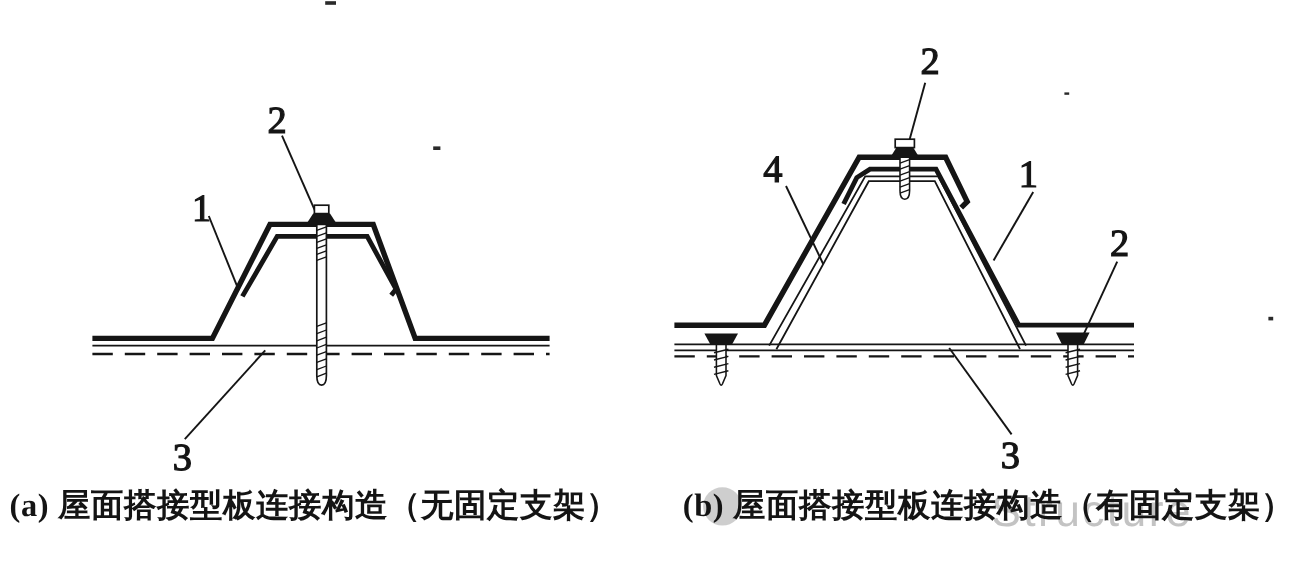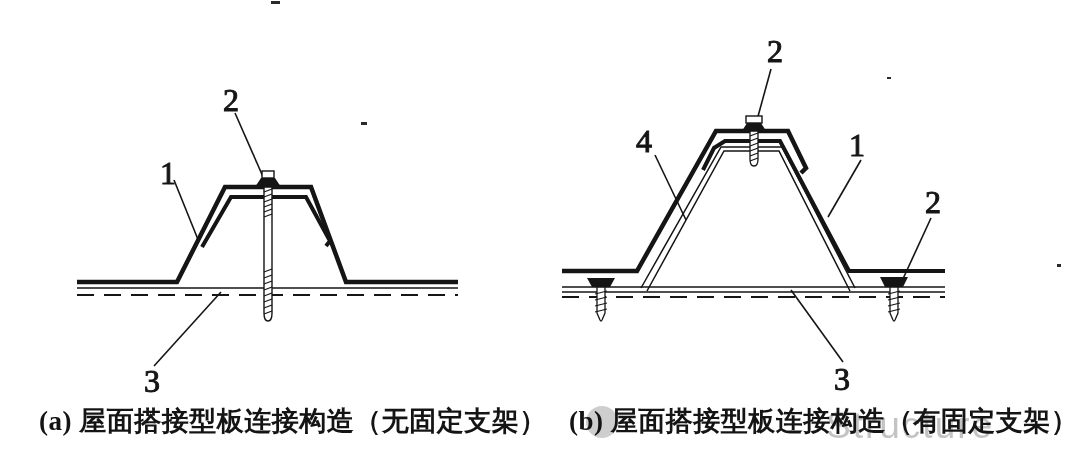--- a/index.html
+++ b/index.html
@@ -16,21 +16,21 @@
     top:404px;
     font-family:"Liberation Serif","DejaVu Serif",serif;
     font-weight:bold;
     font-size:27px;
     line-height:34px;
     color:#141414;
     white-space:nowrap;
     letter-spacing:0.5px;
     z-index:3;
   }
-  .caption-a{left:8px;margin-left:31px;}
+  .caption-a{left:8px;}
   .caption-b{left:569px;}
   .callout-num{
     font-family:"Liberation Serif","DejaVu Serif",serif;
     font-size:32px;
     fill:#151515;
   }
   .wm-text{
     font-family:"Liberation Sans","DejaVu Sans",sans-serif;
     font-size:37px;
     fill:#b5b5b5;

